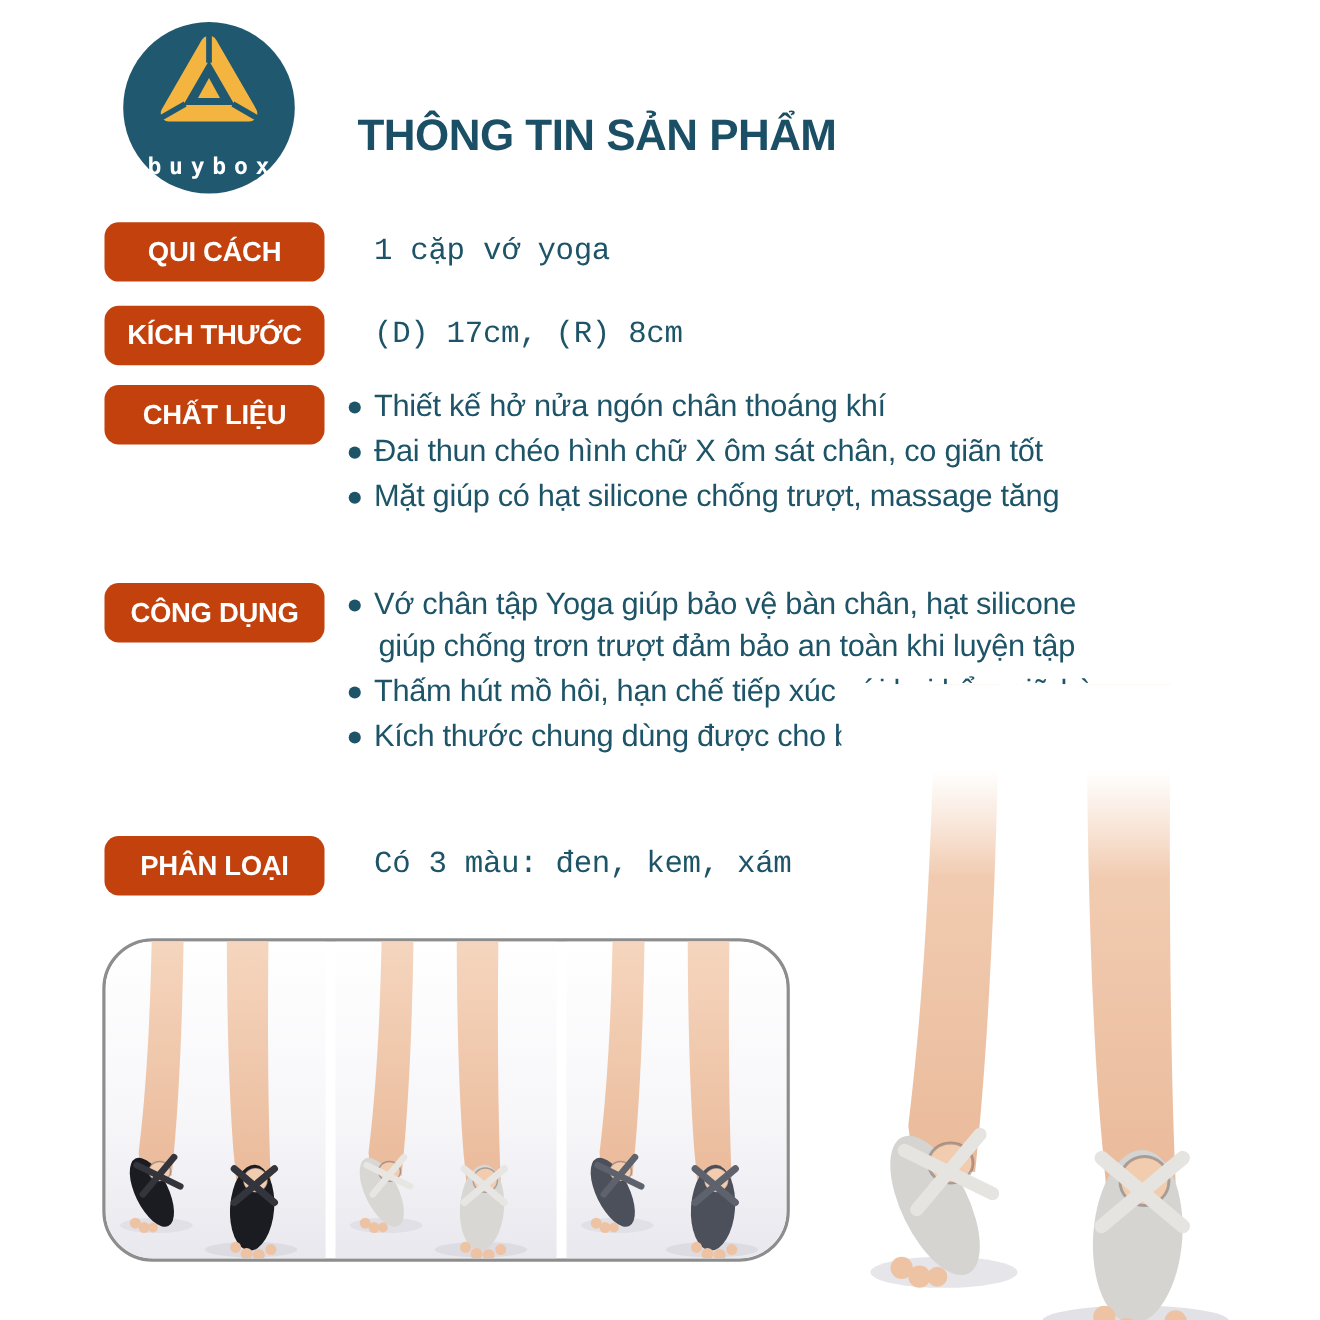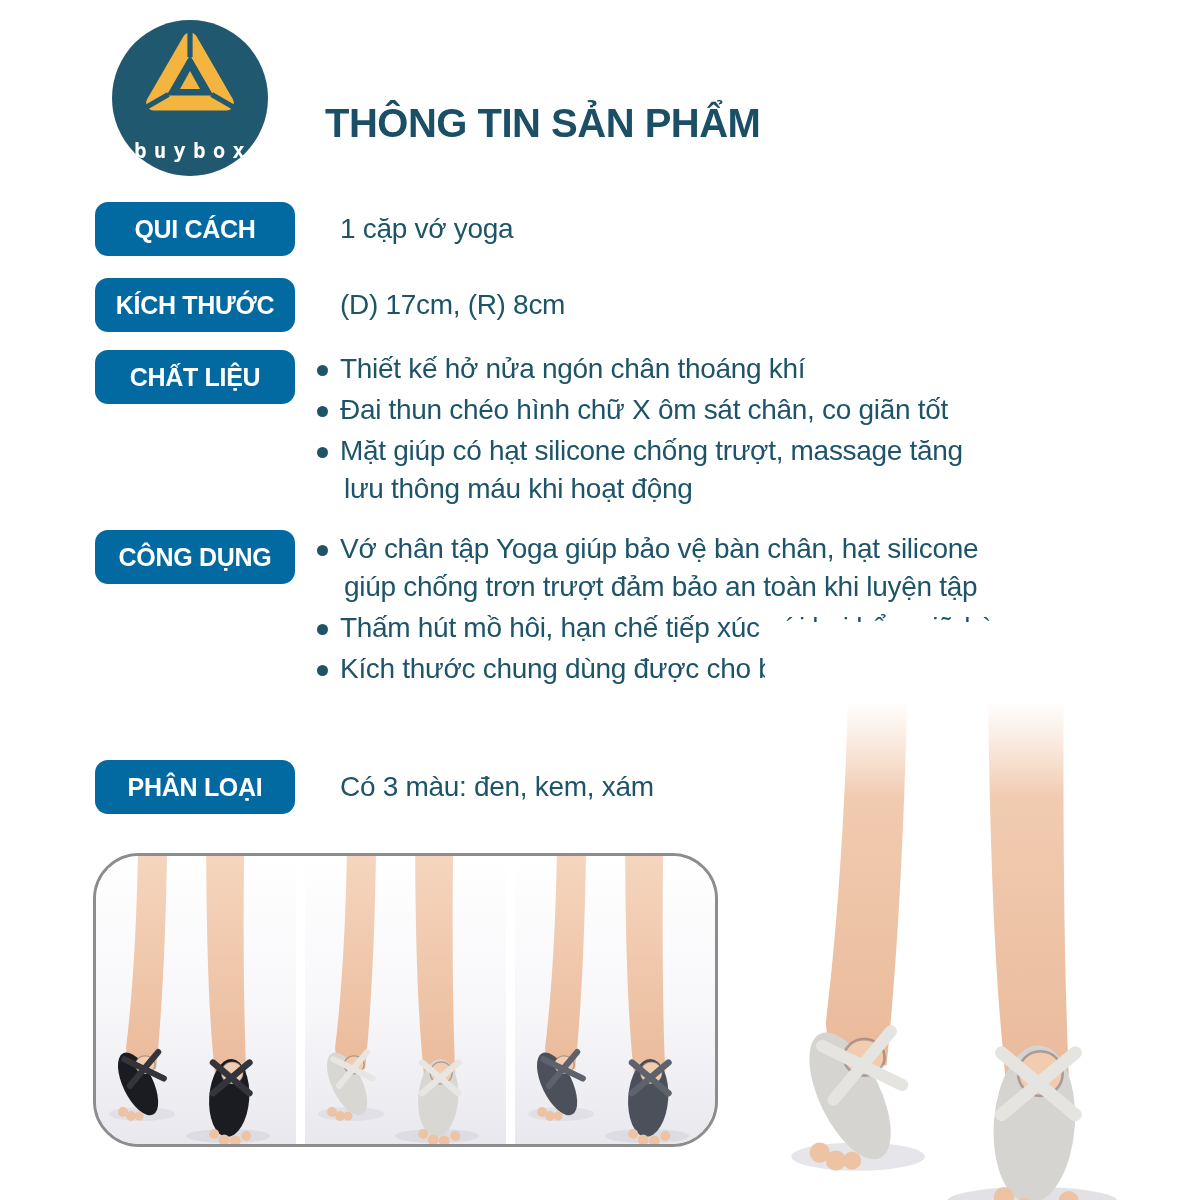--- a/index.html
+++ b/index.html
@@ -27,41 +27,41 @@
   .section-row { position:absolute; left:95px; width:1050px; }
   .row-0 { top:202px; }
   .row-1 { top:278px; }
   .row-2 { top:350px; }
   .row-3 { top:530px; }
   .row-4 { top:760px; }
 
   .label-box {
     position:absolute; left:0; top:0;
     width:200px; height:54px;
-    background:#0369a1; border-radius:13px;
+    background:#c2410c; border-radius:13px;
     display:flex; align-items:center; justify-content:center;
   }
   .label-text {
     color:#ffffff; font-weight:bold; font-size:25px;
     letter-spacing:-0.3px; white-space:nowrap;
   }
   .section-content {
     position:absolute; left:245px; top:0; width:800px;
     color:#1d5468; font-size:28px; line-height:38px;
     letter-spacing:-0.3px; white-space:nowrap;
   }
   .section-content.centered { height:54px; display:flex; align-items:center; }
   .bullet-item { position:relative; margin-bottom:3px; }
   .bullet-line { position:relative; }
   .bullet-line.first::before {
     content:""; position:absolute; left:-23px; top:15px;
     width:11px; height:11px; border-radius:50%; background:#1d5468;
   }
   .bullet-line.cont { padding-left:4px; }
-  .value-line { white-space:nowrap; }
+  .value-line { white-space:nowrap;font-family:Liberation Mono, monospace; }
 
   
   .photo-strip {
     position:absolute; left:93px; top:853px;
     width:619px; height:288px;
     border:3px solid #8d8d8d; border-radius:46px;
     background:#ffffff; overflow:hidden;
     display:flex; gap:9px;
   }
   .photo-cell {
@@ -166,21 +166,20 @@
     </div>
     <div class="section-content">
           <div class="bullet-item">
             <div class="bullet-line first">Thiết kế hở nửa ngón chân thoáng khí</div>
           </div>
           <div class="bullet-item">
             <div class="bullet-line first">Đai thun chéo hình chữ X ôm sát chân, co giãn tốt</div>
           </div>
           <div class="bullet-item">
             <div class="bullet-line first">Mặt giúp có hạt silicone chống trượt, massage tăng</div>
-            <div class="bullet-line cont">lưu thông máu khi hoạt động</div>
           </div>
         </div>
   </div>
 
   <div class="section-row row-3">
     <div class="label-box">
       <span class="label-text">CÔNG DỤNG</span>
     </div>
     <div class="section-content">
           <div class="bullet-item">

